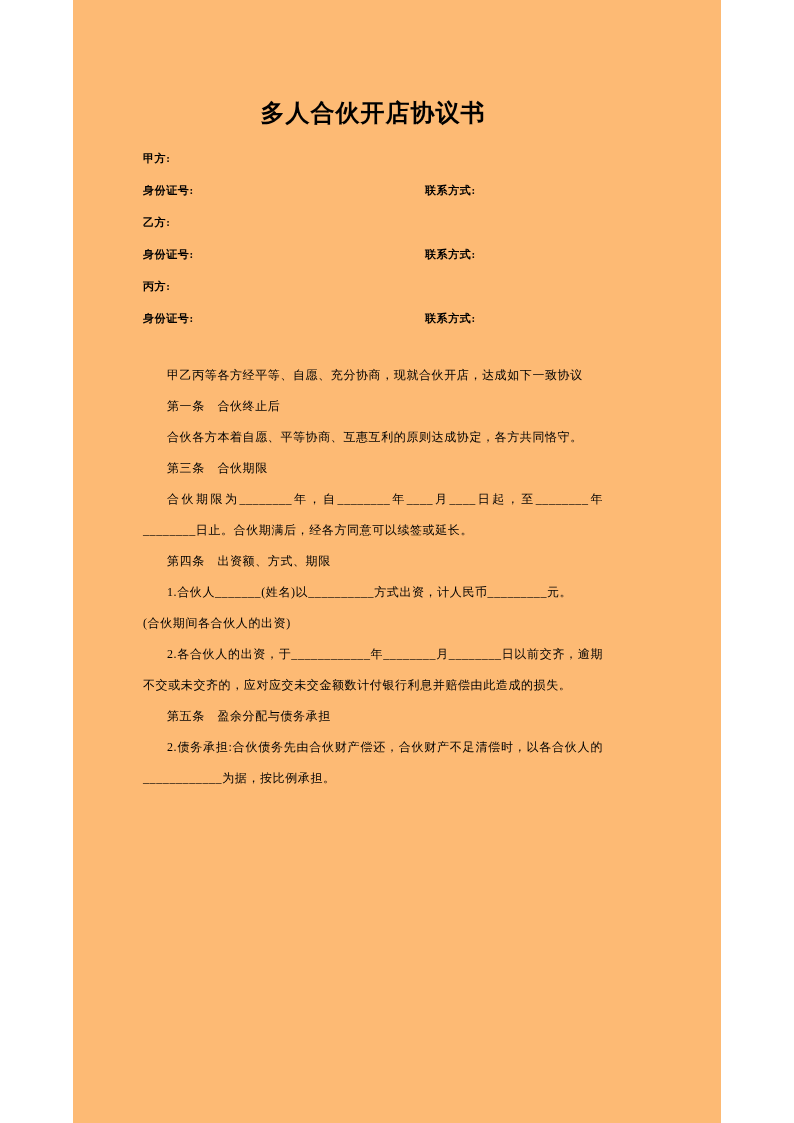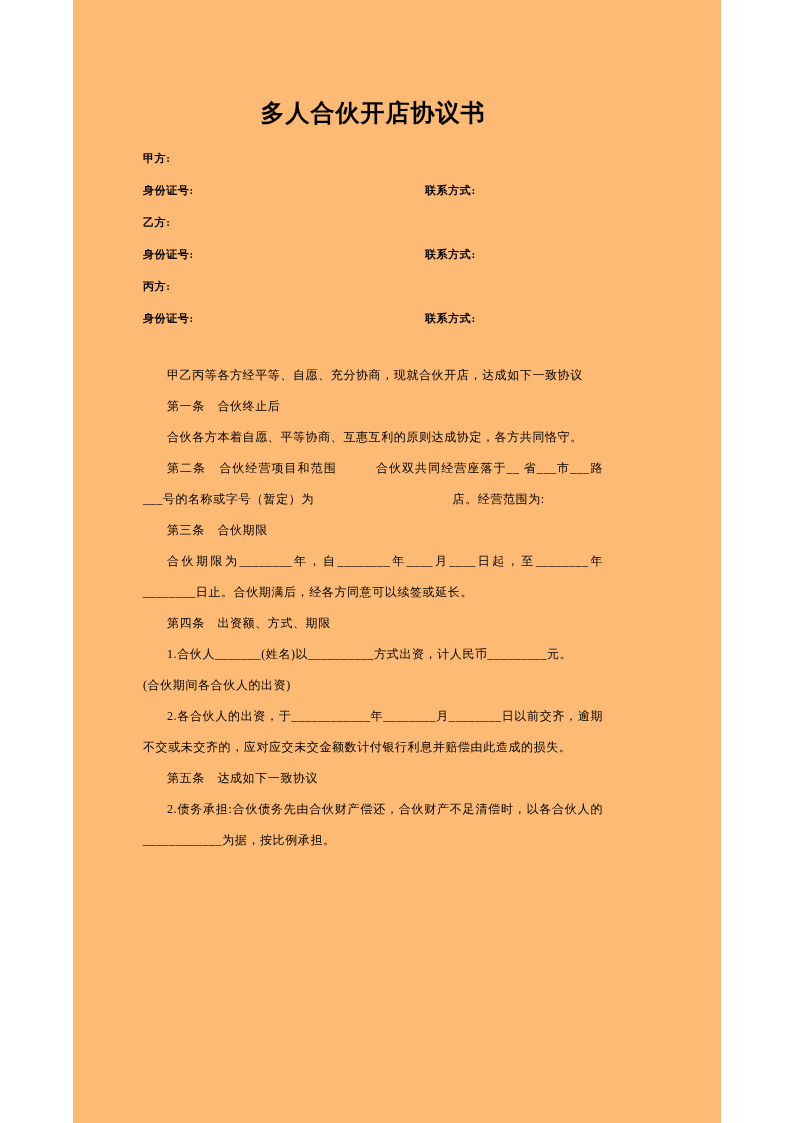--- a/index.html
+++ b/index.html
@@ -64,23 +64,22 @@
       <p>乙方:</p>
       <p><span class="idcol">身份证号:</span><span>联系方式:</span></p>
       <p>丙方:</p>
       <p><span class="idcol">身份证号:</span><span>联系方式:</span></p>
     </div>
 
   <div class="agreement-body">
       <p class="para indent">甲乙丙等各方经平等、自愿、充分协商，现就合伙开店，达成如下一致协议</p>
       <p class="para indent">第一条　合伙终止后</p>
       <p class="para indent">合伙各方本着自愿、平等协商、互惠互利的原则达成协定，各方共同恪守。</p>
-      <p class="para indent">第二条　合伙经营项目和范围　　　合伙双共同经营座落于__ 省___市___路___号的名称或字号（暂定）为　　　　　　　　　　　店。经营范围为:</p>
       <p class="para indent">第三条　合伙期限</p>
       <p class="para indent">合伙期限为________年，自________年____月____日起，至________年　________日止。合伙期满后，经各方同意可以续签或延长。</p>
       <p class="para indent">第四条　出资额、方式、期限</p>
       <p class="para indent">1.合伙人_______(姓名)以__________方式出资，计人民币_________元。</p>
       <p class="para">(合伙期间各合伙人的出资)</p>
       <p class="para indent">2.各合伙人的出资，于____________年________月________日以前交齐，逾期不交或未交齐的，应对应交未交金额数计付银行利息并赔偿由此造成的损失。</p>
-      <p class="para indent">第五条　达成如下一致协议</p>
+      <p class="para indent">第五条　盈余分配与债务承担</p>
       <p class="para indent">2.债务承担:合伙债务先由合伙财产偿还，合伙财产不足清偿时，以各合伙人的____________为据，按比例承担。</p>
     </div>
 </div>
 
 </body></html>

